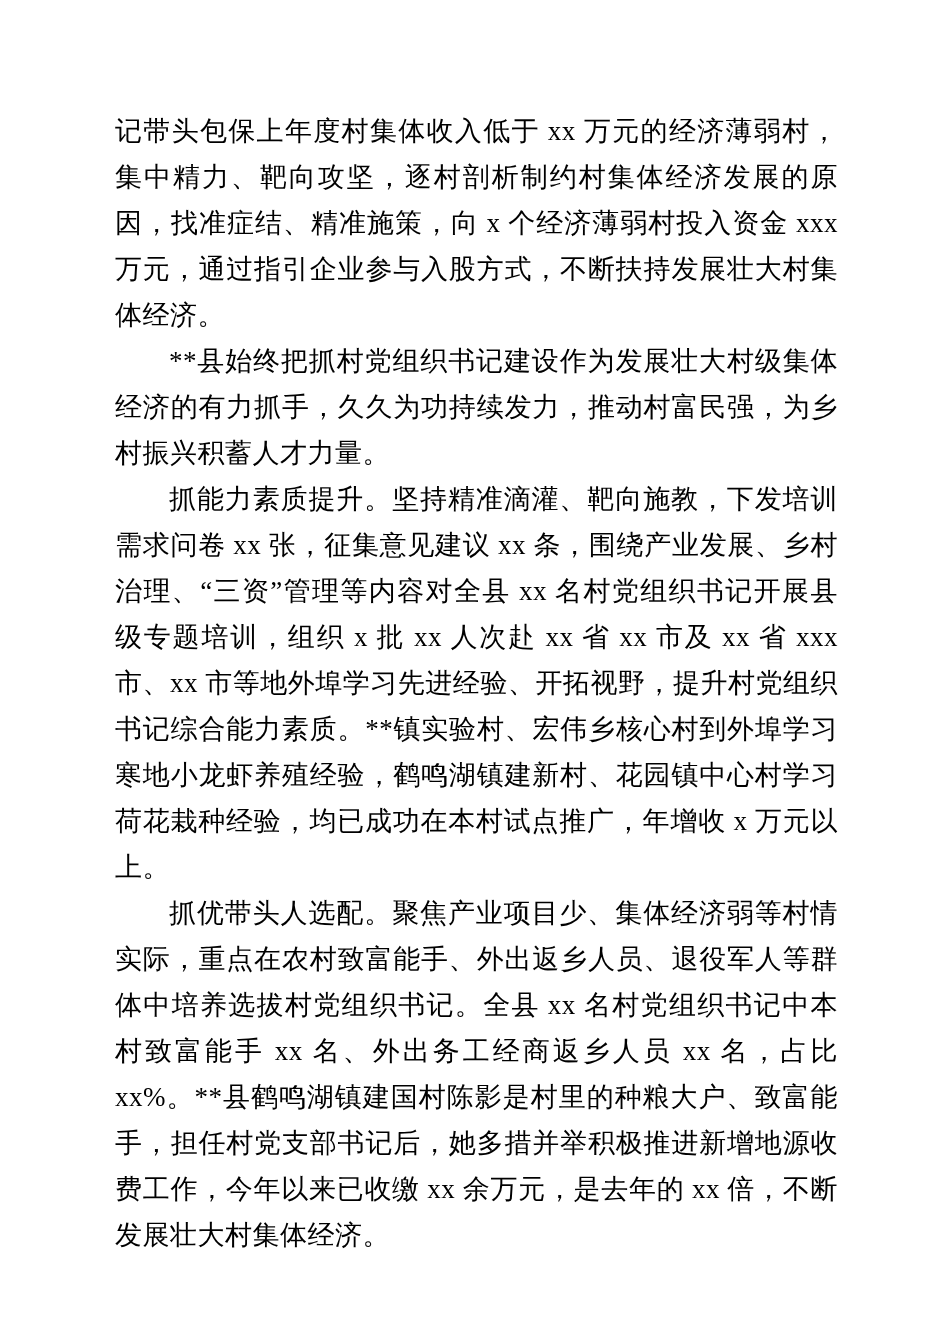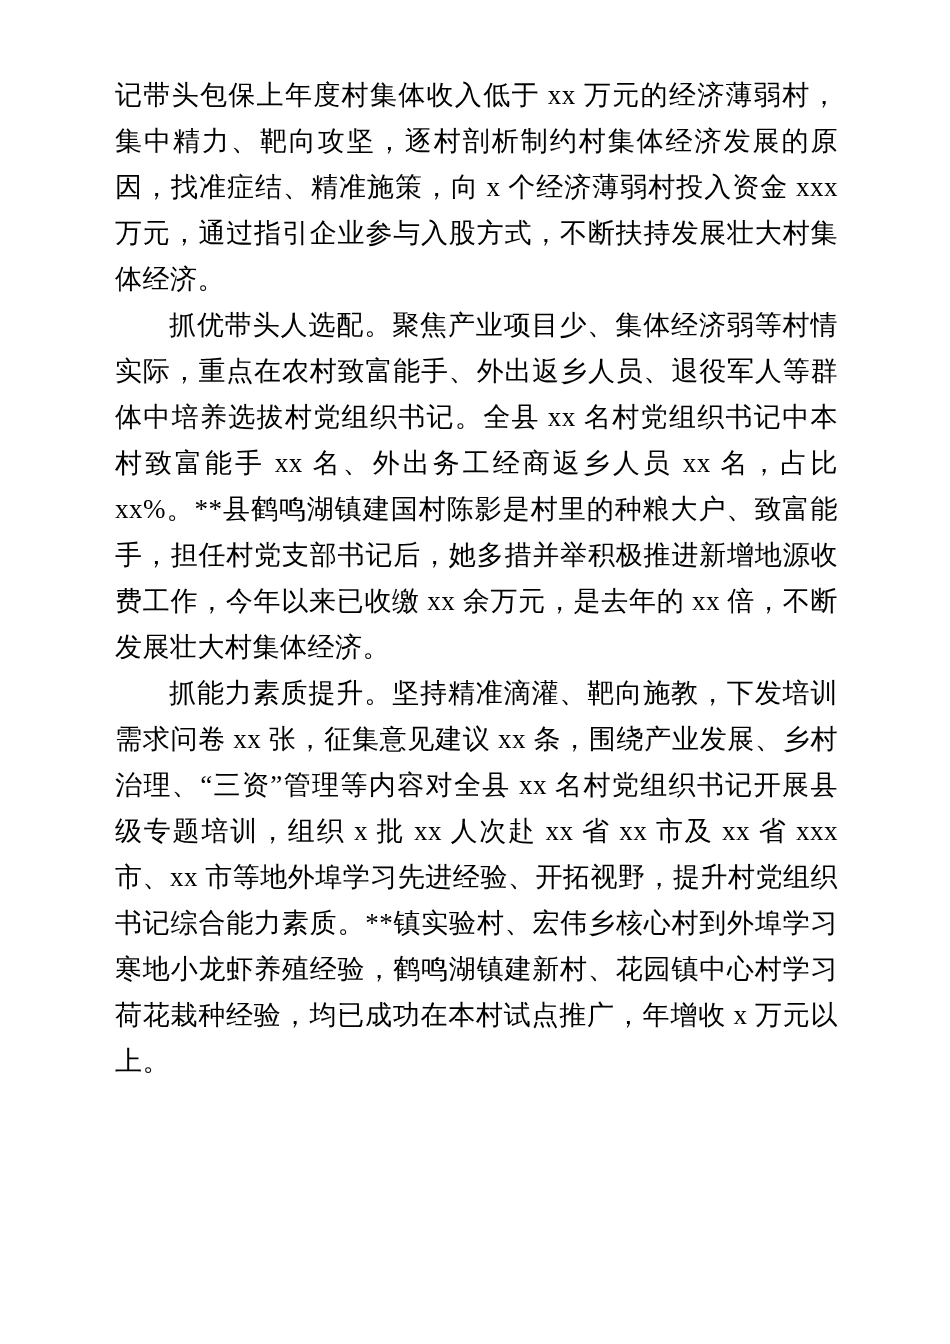--- a/index.html
+++ b/index.html
@@ -7,21 +7,21 @@
     padding: 0;
     background: #ffffff;
   }
   .page {
     position: relative;
     width: 950px;
     height: 1344px;
     margin: 0 auto;
     background: #ffffff;
     box-sizing: border-box;
-    padding: 72px 112px 0 115px;
+    padding: 108px 112px 0 115px;
     color: #000000;
     overflow: hidden;
   }
   .body-text {
     margin: 0;
     font-family: "Liberation Serif", "DejaVu Serif", serif;
     font-size: 27px;
     line-height: 46px;
     text-align: justify;
     text-justify: inter-ideograph;
@@ -41,17 +41,18 @@
     letter-spacing: 0.5px;
   }
 </style>
 </head>
 <body>
 
 <div class="page">
   <p class="body-text">记带头包保上年度村集体收入低于 xx 万元的经济薄弱村，集中精力、靶向攻坚，逐村剖析制约村集体经济发展的原因，找准症结、精准施策，向 x 个经济薄弱村投入资金 xxx 万元，通过指引企业参与入股方式，不断扶持发展壮大村集体经济。</p>
 
 
+  <p class="body-text indent">**县始终把抓村党组织书记建设作为发展壮大村级集体经济的有力抓手，久久为功持续发力，推动村富民强，为乡村振兴积蓄人才力量。</p>
+
+  <p class="body-text indent">抓能力素质提升。坚持精准滴灌、靶向施教，下发培训需求问卷 xx 张，征集意见建议 xx 条，围绕产业发展、乡村治理、“三资”管理等内容对全县 xx 名村党组织书记开展县级专题培训，组织 x 批 xx 人次赴 xx 省 xx 市及 xx 省 xxx 市、xx 市等地外埠学习先进经验、开拓视野，提升村党组织书记综合能力素质。**镇实验村、宏伟乡核心村到外埠学习寒地小龙虾养殖经验，鹤鸣湖镇建新村、花园镇中心村学习荷花栽种经验，均已成功在本村试点推广，年增收 x 万元以上。</p>
 
   <p class="body-text indent">抓优带头人选配。聚焦产业项目少、集体经济弱等村情实际，重点在农村致富能手、外出返乡人员、退役军人等群体中培养选拔村党组织书记。全县 xx 名村党组织书记中本村致富能手 xx 名、外出务工经商返乡人员 xx 名，占比 xx%。**县鹤鸣湖镇建国村陈影是村里的种粮大户、致富能手，担任村党支部书记后，她多措并举积极推进新增地源收费工作，今年以来已收缴 xx 余万元，是去年的 xx 倍，不断发展壮大村集体经济。</p>
-
-  <p class="body-text indent">抓能力素质提升。坚持精准滴灌、靶向施教，下发培训需求问卷 xx 张，征集意见建议 xx 条，围绕产业发展、乡村治理、“三资”管理等内容对全县 xx 名村党组织书记开展县级专题培训，组织 x 批 xx 人次赴 xx 省 xx 市及 xx 省 xxx 市、xx 市等地外埠学习先进经验、开拓视野，提升村党组织书记综合能力素质。**镇实验村、宏伟乡核心村到外埠学习寒地小龙虾养殖经验，鹤鸣湖镇建新村、花园镇中心村学习荷花栽种经验，均已成功在本村试点推广，年增收 x 万元以上。</p>
 </div>
 
 </body></html>

